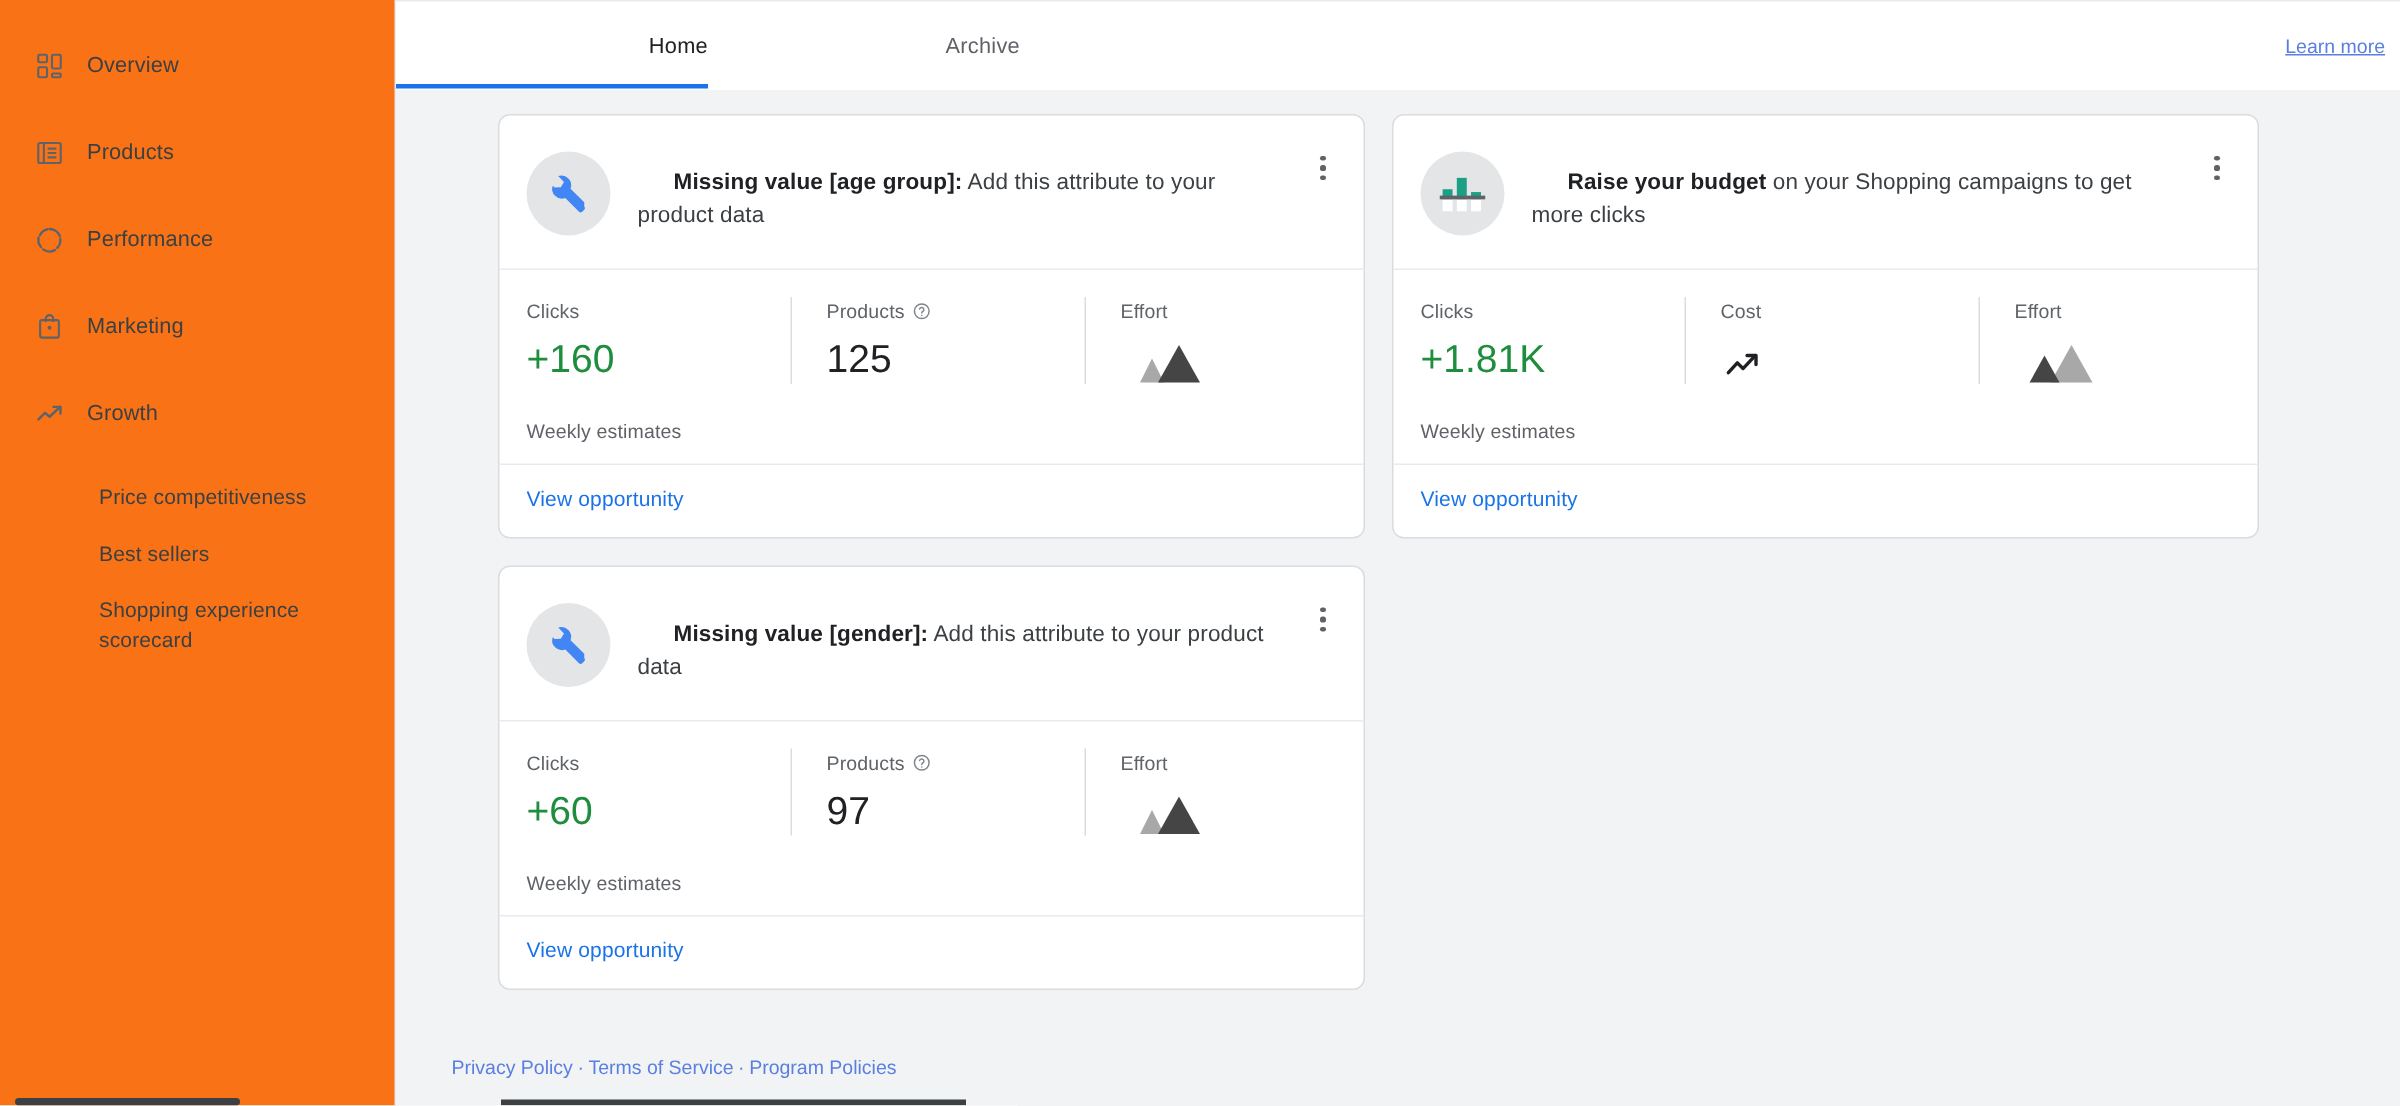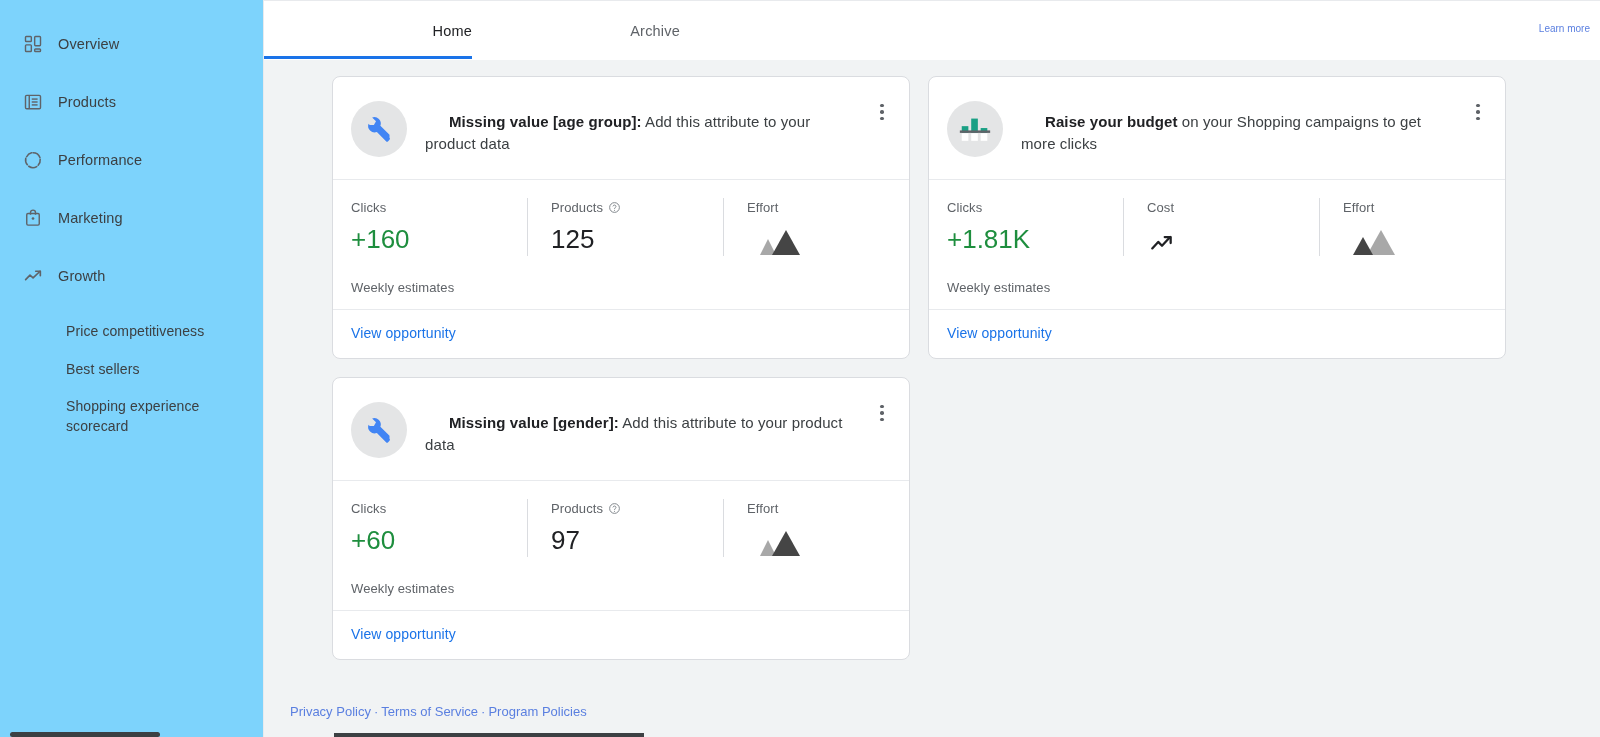--- a/index.html
+++ b/index.html
@@ -7,21 +7,21 @@
     width: 1600px; height: 737px;
     font-family: "Liberation Sans", sans-serif;
     background: #ffffff;
     overflow: hidden;
   }
   #app { position: relative; width: 1600px; height: 737px; display: flex; }
 
   
   .sidebar {
     width: 264px; height: 737px;
-    background: #7dd3fc;
+    background: #f97316;
     border-right: 1px solid #e8eaed;
     padding-top: 22px;
     position: relative;
     flex: 0 0 264px;
   }
   .nav-item {
     display: flex; align-items: center;
     height: 44px;
     padding-left: 22px;
     cursor: pointer;
@@ -103,22 +103,23 @@
   .tab.active::after {
     content: "";
     position: absolute;
     bottom: 0; left: 0; right: 0;
     height: 3px;
     background: #1a73e8;
   }
   .learn-more {
     position: absolute;
     right: 10px; top: 22px;
-    font-size: 10px;
+    font-size: 13px;
     color: #5a7fe0;
+    text-decoration: underline;
     cursor: pointer;
   }
 
   .content {
     position: relative;
     height: 677px;
     background: #f1f3f4;
     padding: 16px 0 0 0;
   }
   .cards-wrap {
@@ -234,21 +235,21 @@
     font-size: 14px;
     color: #1a73e8;
     font-weight: 500;
     text-decoration: none;
     cursor: pointer;
     letter-spacing: .1px;
   }
 
   .footer {
     position: absolute;
-    left: 0; bottom: 18px;
+    left: 11px; bottom: 18px;
     padding-left: 26px;
     font-size: 13px;
     color: #5a7fe0;
   }
   .footer a { color: #5a7fe0; text-decoration: none; cursor: pointer; }
   .footer .sep { color: #5a7fe0; padding: 0 3px; }
 
   .bottom-scroll {
     position: absolute;
     left: 70px; bottom: 0;

